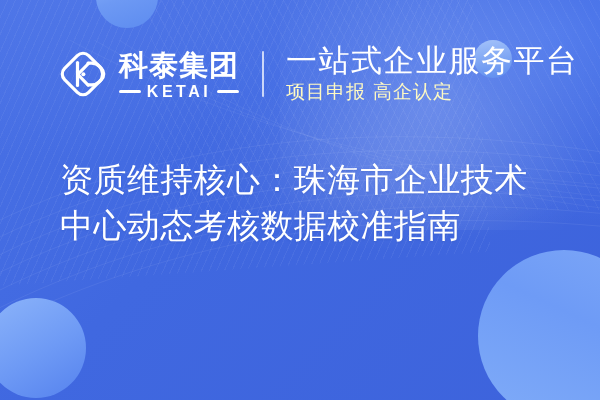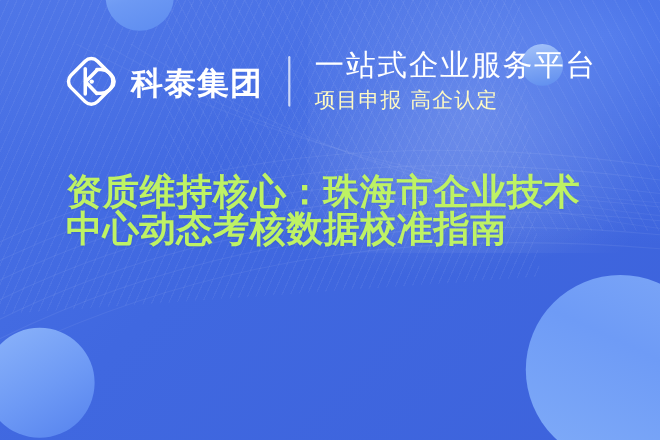--- a/index.html
+++ b/index.html
@@ -159,21 +159,21 @@
     height: 46px;
     background: rgba(255,255,255,0.72);
     margin: 0 22px 0 23px;
     flex: 0 0 auto;
     border-radius: 1px;
   }
 
   .tagline { display: flex; flex-direction: column; }
   .tagline-main {
     color: #ffffff;
-    font-size: 27px;
+    font-size: 31px;
     line-height: 32px;
     font-weight: 400;
     letter-spacing: 1.5px;
     white-space: nowrap;
     font-family: "DejaVu Sans", "Liberation Sans", sans-serif;
   }
   .tagline-sub {
     color: #fef9c3;
     font-size: 19px;
     line-height: 26px;
@@ -183,24 +183,24 @@
     margin-top: 2px;
     font-family: "DejaVu Sans", "Liberation Sans", sans-serif;
   }
 
   
   .title {
     position: absolute;
     left: 60px;
     top: 157px;
     width: 496px;
-    color: #bef264;
+    color: #ffffff;
     font-size: 33px;
-    line-height: 34px;
-    font-weight: 700;
+    line-height: 46px;
+    font-weight: 400;
     letter-spacing: 0.4px;
     font-family: "DejaVu Sans", "Liberation Sans", sans-serif;
     text-shadow: 0 1px 2px rgba(30,60,150,0.18);
   }
 </style>
 </head>
 <body>
 
 <div id="banner">
 
@@ -245,20 +245,25 @@
           </g>
           <path d="M20.5 14.5 L20.5 37.5" stroke="#FFFFFF" stroke-width="3.2" stroke-linecap="round"></path>
           <path d="M31.5 15.5 L20.8 26.4 L31.0 37.0" stroke="#FFFFFF" stroke-width="3.2" stroke-linecap="round" stroke-linejoin="round" fill="none"></path>
           <path d="M31.0 15.2 L34.8 15.2 A 10.6 10.6 0 0 1 34.8 36.8 L31.0 36.8" stroke="#FFFFFF" stroke-width="3.2" stroke-linecap="round" fill="none"></path>
           <circle cx="26.4" cy="26.2" r="2.0" fill="#FFFFFF"></circle>
         </svg>
       </div>
 
       <div class="brand-words">
         <div class="brand-cn">科泰集团</div>
+        <div class="brand-en-row">
+          <span class="brand-rule"></span>
+          <span class="brand-en">KETAI</span>
+          <span class="brand-rule"></span>
+        </div>
       </div>
     </div>
 
     <div class="divider"></div>
 
     <div class="tagline">
       <div class="tagline-main">一站式企业服务平台</div>
       <div class="tagline-sub">项目申报 高企认定</div>
     </div>
 

